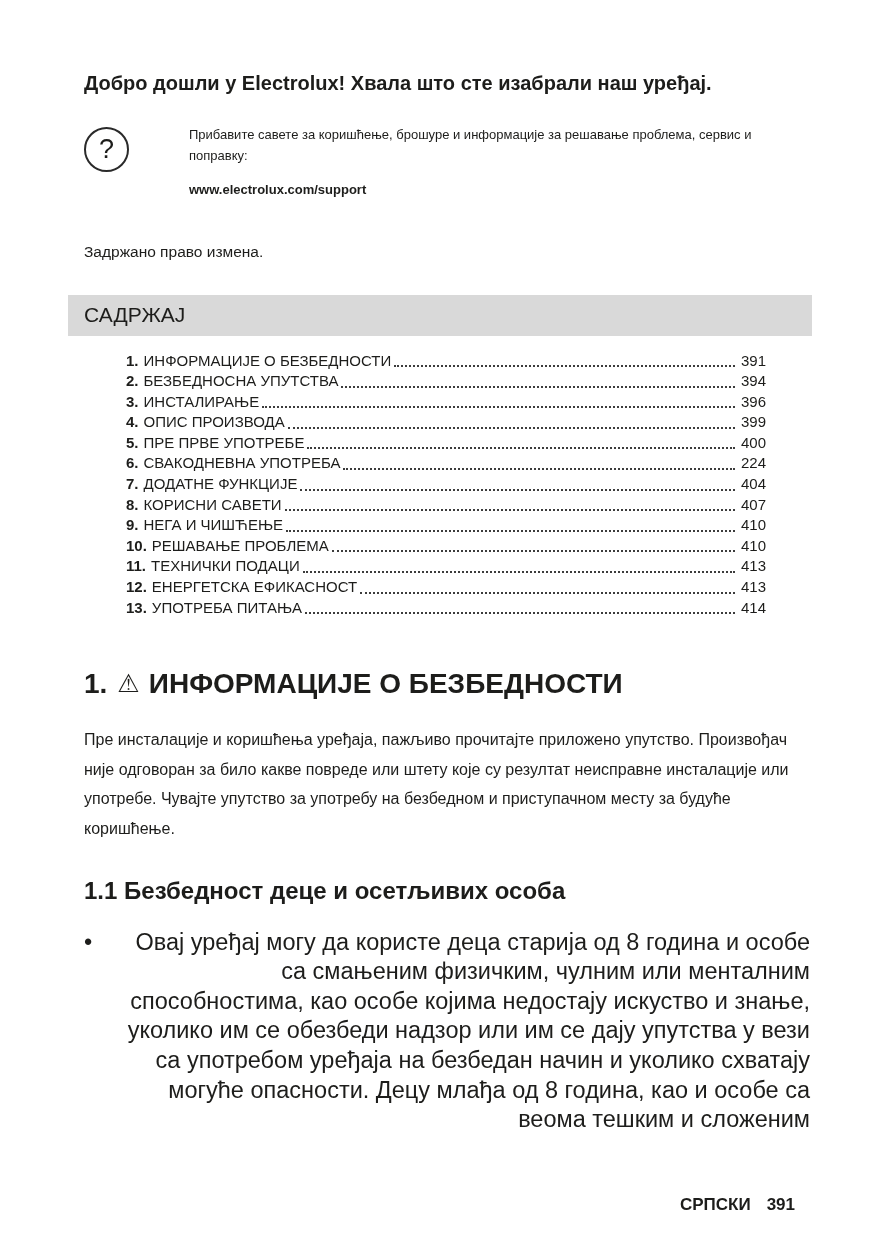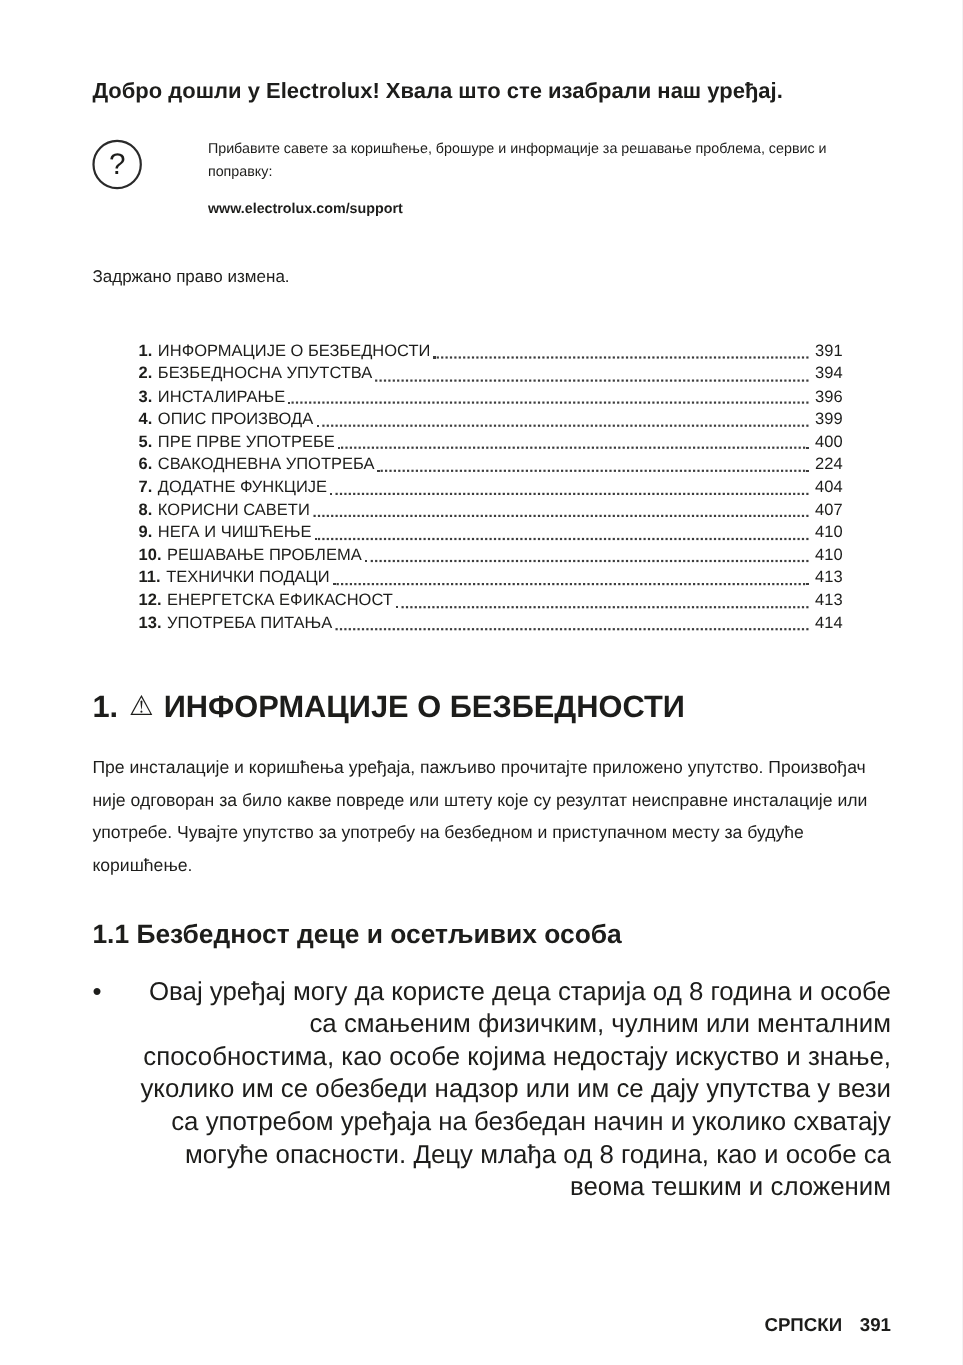--- a/index.html
+++ b/index.html
@@ -72,21 +72,21 @@
   .bullet-row {
     margin-top:23px;
     display:flex;
     font-size:23.5px; line-height:29.6px;
   }
   .bullet-marker { width:26px; flex-shrink:0; }
   .bullet-text { flex:1;text-align:right; }
 
   .footer {
     position:absolute;
-    right:65px; bottom:26px;
+    right:80px; bottom:26px;
     font-size:17px; font-weight:bold;
   }
   .footer .lang { margin-right:16px; }
 </style>
 </head>
 <body>
 
 <div class="page">
 
   <div class="welcome">Добро дошли у Electrolux! Хвала што сте изабрали наш уређај.</div>
@@ -97,20 +97,21 @@
     </div>
     <div class="help-body">
       <div>Прибавите савете за коришћење, брошуре и информације за решавање проблема, сервис и поправку:</div>
       <div class="help-link">www.electrolux.com/support</div>
     </div>
   </div>
 
   <div class="rights">Задржано право измена.</div>
 
   <div class="toc">
+    <div class="toc-header">САДРЖАЈ</div>
     <div class="toc-list">
 
       <div class="toc-row">
         <span class="toc-num">1.</span>
         <span class="toc-label">ИНФОРМАЦИЈЕ О БЕЗБЕДНОСТИ</span>
         <span class="toc-dots"></span>
         <span class="toc-page">391</span>
       </div>
       <div class="toc-row">
         <span class="toc-num">2.</span>

